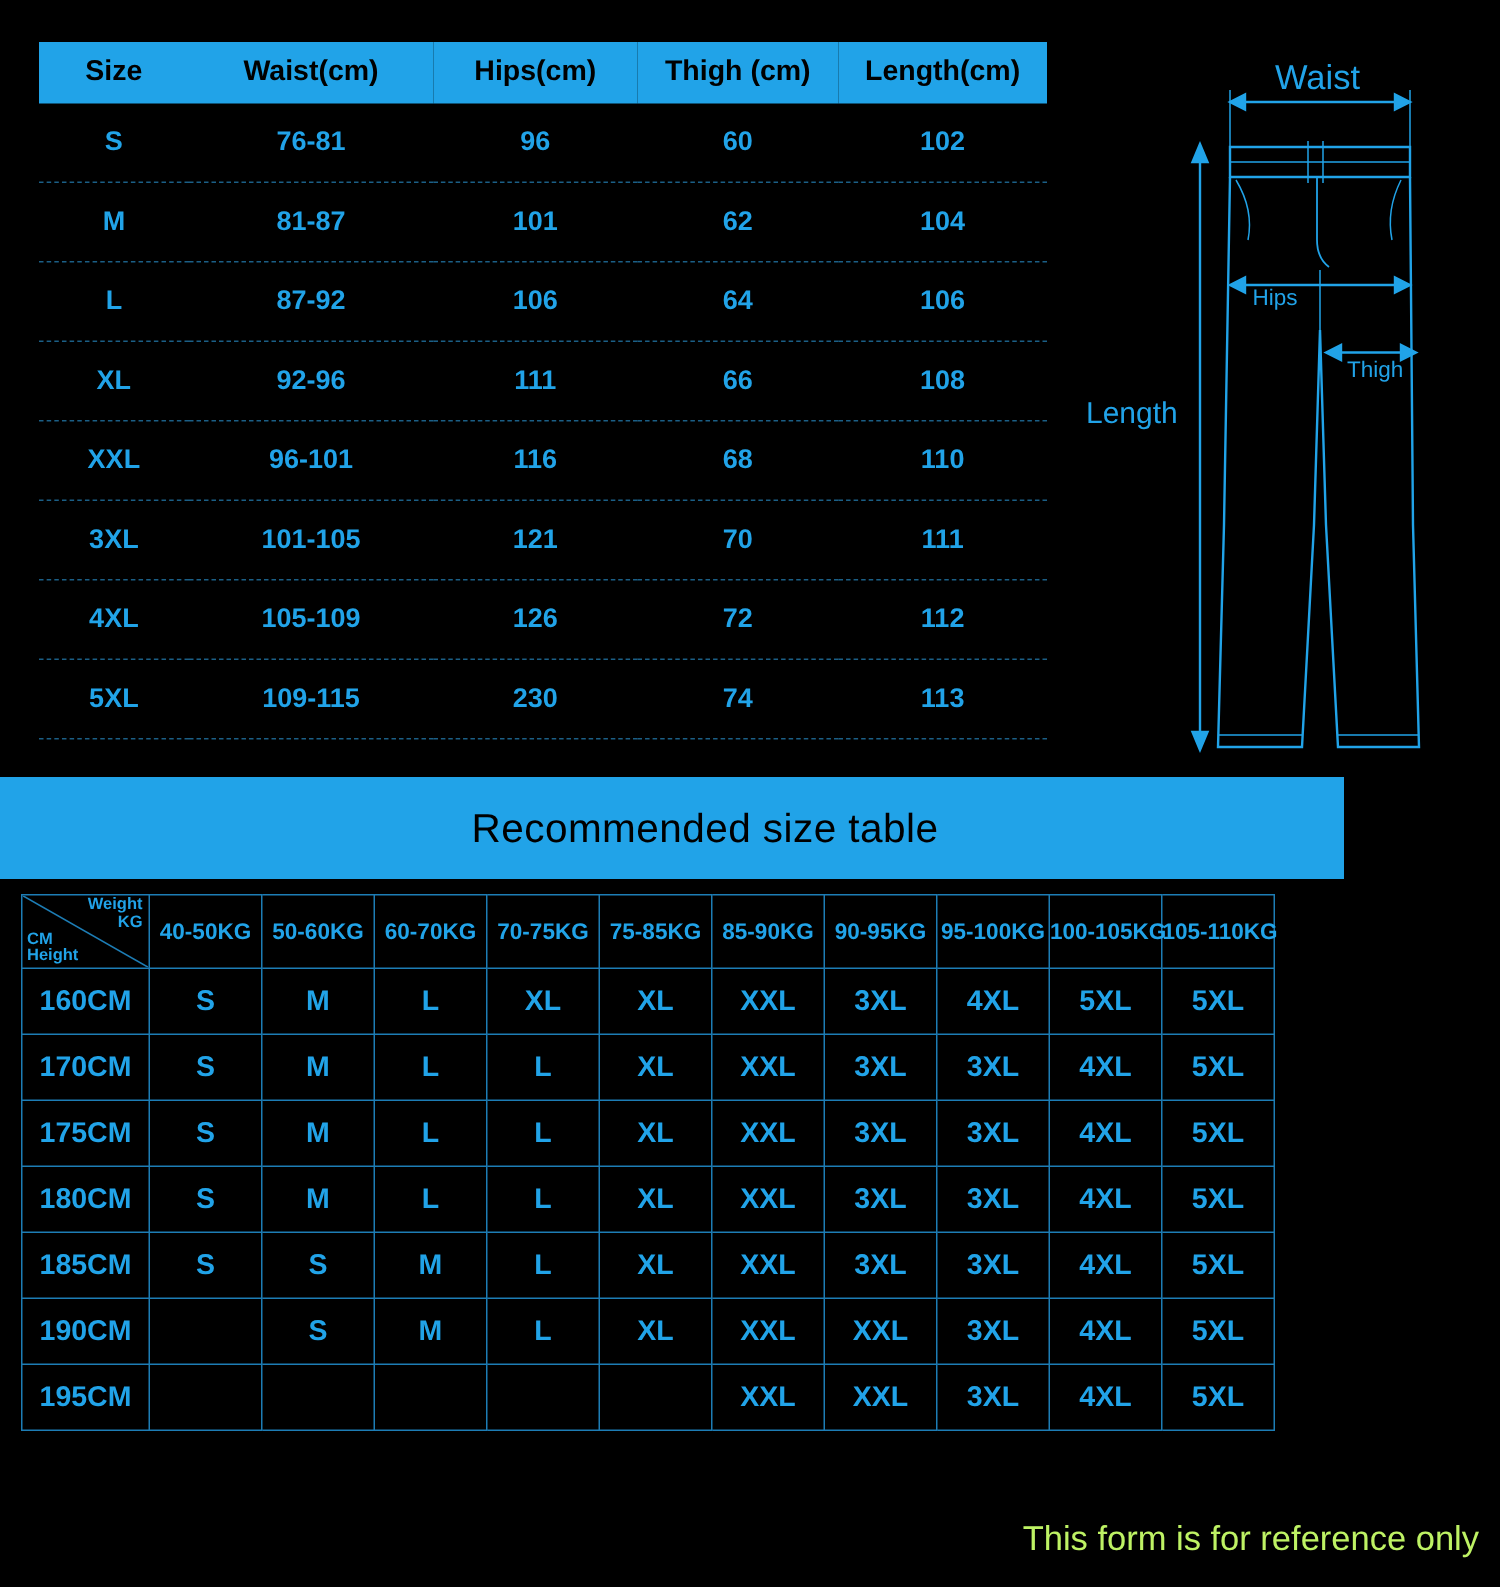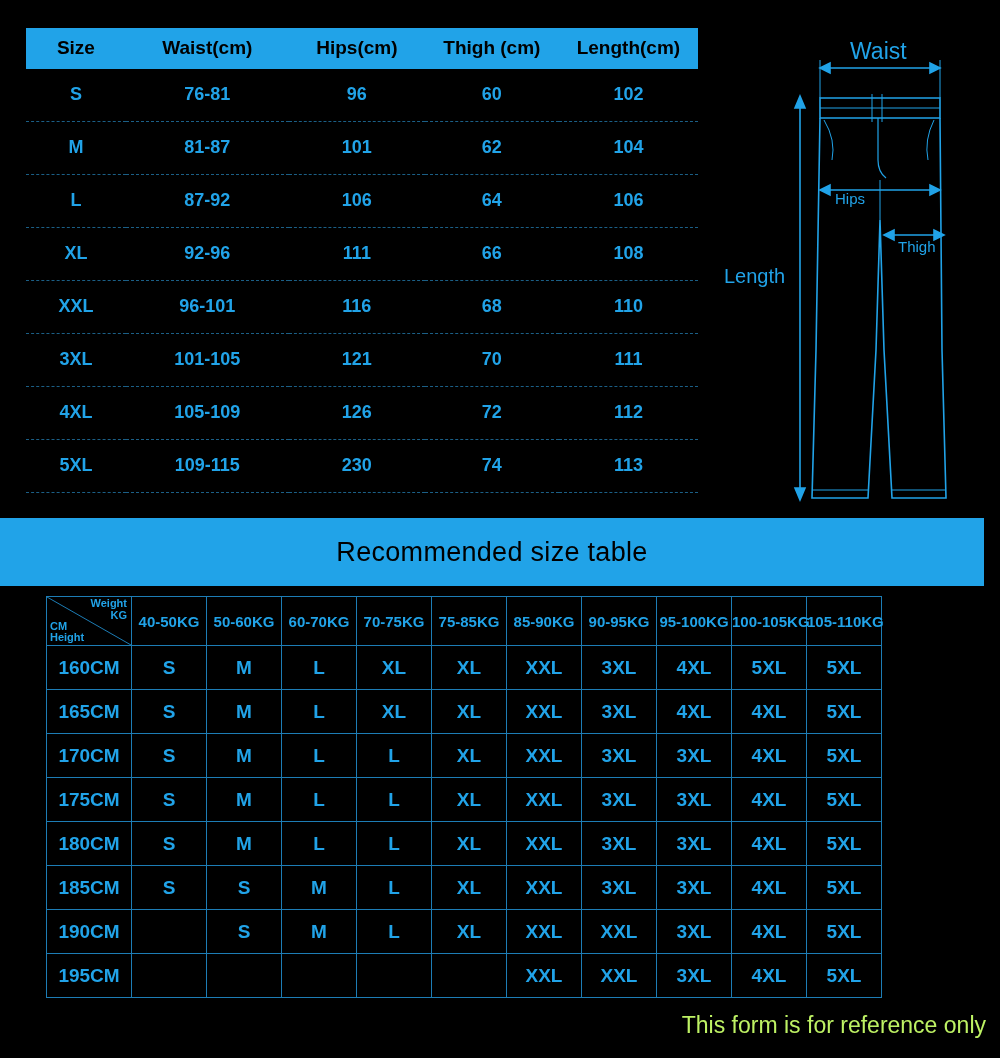--- a/index.html
+++ b/index.html
@@ -85,46 +85,46 @@
   .lbl-waist { left: 130px; top: 18px; font-size: 23px; }
   .lbl-hips { left: 115px; top: 170px; font-size: 15px; }
   .lbl-thigh { left: 178px; top: 218px; font-size: 15px; }
   .lbl-length { left: 4px; top: 245px; font-size: 20px; }
 
   
   .banner {
     position: absolute;
     left: 0;
     top: 518px;
-    width: 984px;
+    width: 852px;
     height: 68px;
     background: #21a3e8;
     color: #000;
     display: flex;
     align-items: center;
     justify-content: center;
+    padding-left: 44px;
   }
   .banner-text {
     font-size: 27px;
     color: #000;
     letter-spacing: 0.3px;
   }
 
   
   .rec-wrap {
     position: absolute;
     left: 14px;
     top: 596px;
     width: 974px;
   }
   .rec-table {
     border-collapse: collapse;
     width: 836px;
     table-layout: fixed;
-    margin-left: 32px;
   }
   .rec-table td, .rec-table th {
     border: 1px solid #1d7db5;
     text-align: center;
     color: #21a3e8;
     font-size: 19px;
     font-weight: bold;
     height: 43px;
     padding: 0;
     white-space: nowrap;
@@ -358,33 +358,20 @@
           <td>L</td>
           <td>XL</td>
           <td>XL</td>
           <td>XXL</td>
           <td>3XL</td>
           <td>4XL</td>
           <td>5XL</td>
           <td>5XL</td>
         </tr>
         <tr>
-          <td class="rowhead">165CM</td>
-          <td>S</td>
-          <td>M</td>
-          <td>L</td>
-          <td>XL</td>
-          <td>XL</td>
-          <td>XXL</td>
-          <td>3XL</td>
-          <td>4XL</td>
-          <td>4XL</td>
-          <td>5XL</td>
-        </tr>
-        <tr>
           <td class="rowhead">170CM</td>
           <td>S</td>
           <td>M</td>
           <td>L</td>
           <td>L</td>
           <td>XL</td>
           <td>XXL</td>
           <td>3XL</td>
           <td>3XL</td>
           <td>4XL</td>

